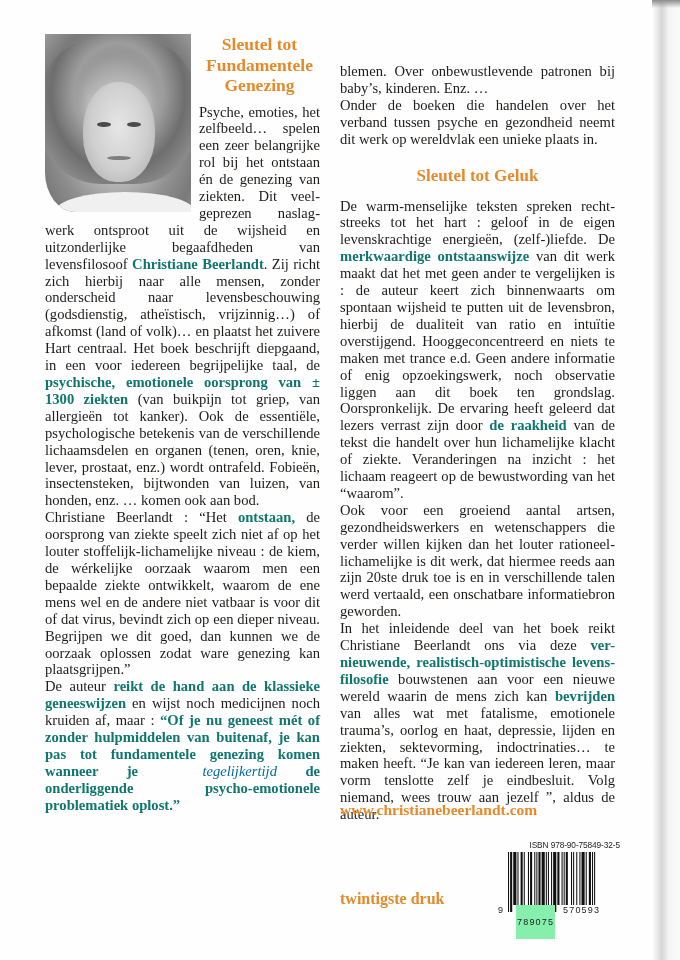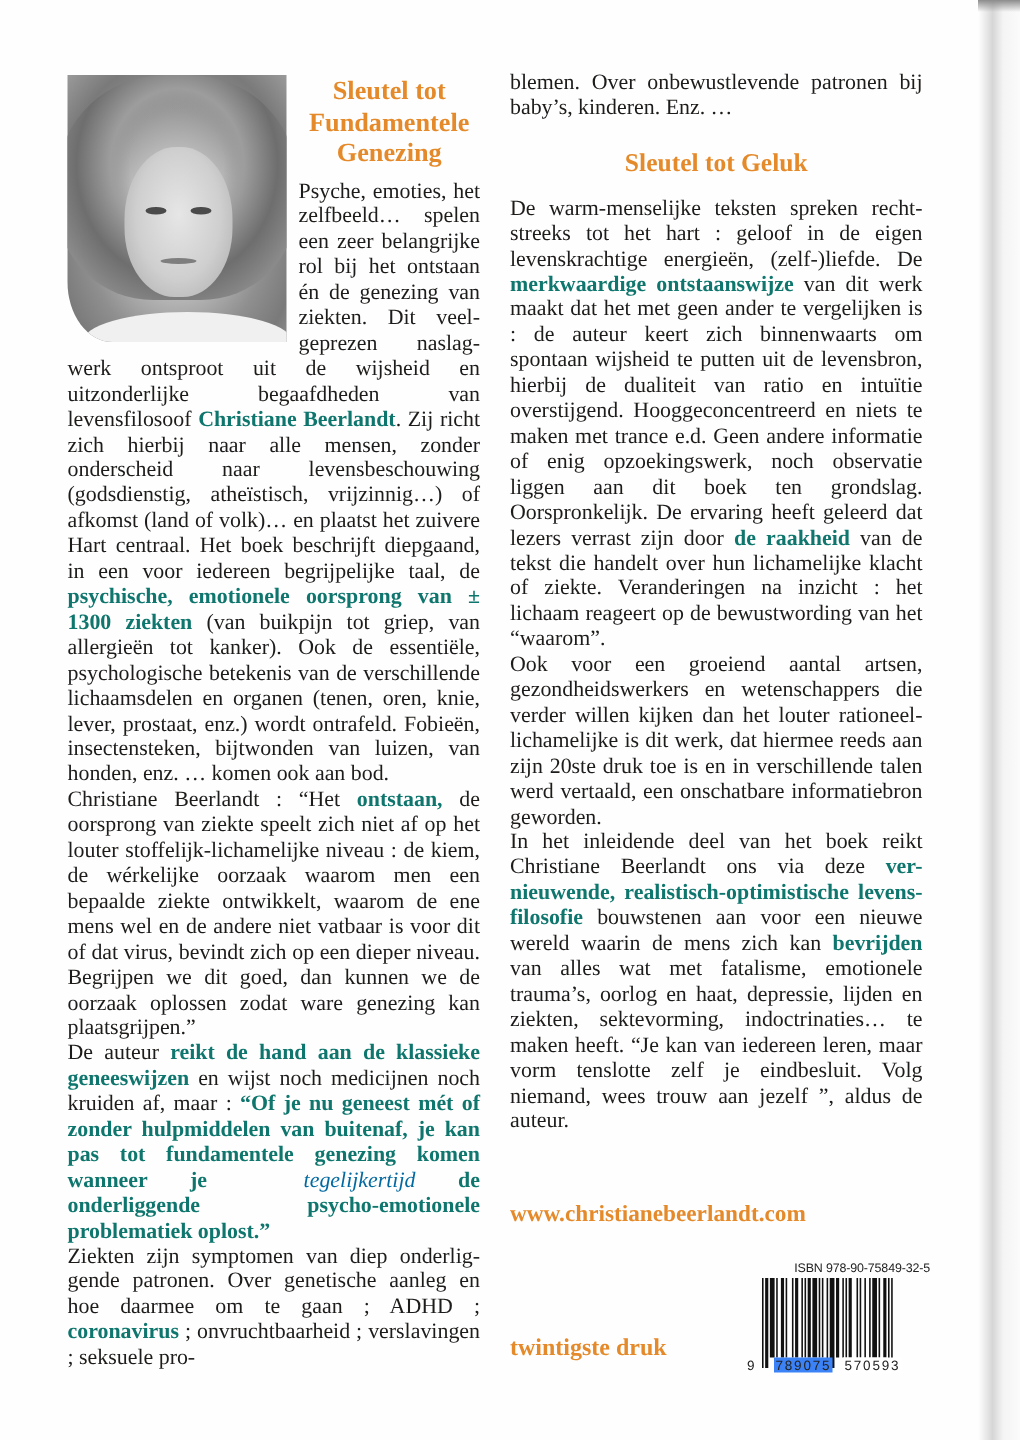--- a/index.html
+++ b/index.html
@@ -11,22 +11,22 @@
   }
   .cover { position: absolute; left: 0; top: 0; width: 680px; height: 960px; background: #fefefe; }
   .spine-shadow {
     position: absolute; top: 0; right: 0; width: 28px; height: 960px;
     background: linear-gradient(to right, #ffffff 0%, #e8e8e8 20%, #d6d6d6 35%, #f4f4f4 60%, #fbfbfb 100%);
   }
   .spine-top { position:absolute; top:0; right:0; width:28px; height:8px;
     background: linear-gradient(to bottom, #8c8c8c, rgba(200,200,200,0)); }
 
   .col { position: absolute; font-size: 14.6px; line-height: 16.9px; text-align: justify; }
-  .left-col { left: 45px; top: 50px; width: 275px; }
-  .right-col { left: 340px; top: 47px; width: 275px; }
+  .left-col { left: 45px; top: 34px; width: 275px; }
+  .right-col { left: 340px; top: 63px; width: 275px; }
 
   .hl { color: #0f766e; font-weight: bold; }
   .hl-italic { color: #0369a1; font-style: italic; font-weight: normal; margin-left: 36px; }
   .heading { color: #e58a2a; font-weight: bold; text-align: center; }
   .heading-1 { font-size: 17.5px; line-height: 20.5px; }
   .heading-2 { font-size: 17px; line-height: 20px; margin: 18px 0 12px 0; }
 
   .photo {
     float: left; width: 146px; height: 178px; margin: 0 8px 2px 0;
     position: relative; overflow: hidden;
@@ -55,21 +55,21 @@
   }
   .edition {
     position: absolute; left: 340px; top: 890px; color: #e58a2a; font-weight: bold; font-size: 16px;
   }
   .isbn-block { position: absolute; left: 494px; top: 840px; width: 126px; }
   .isbn-text { font-family: "Liberation Sans", "DejaVu Sans", sans-serif; font-size: 8.3px; color:#222; text-align:right; letter-spacing: -0.1px; margin-left: 14px; }
   .barcode { position: relative; height: 66px; margin-top: 2px; }
   .barcode svg { position:absolute; left:14px; top:0; }
   .barcode-digits { position: absolute; left: 0; top: 53px; width: 126px; font-family: "Liberation Sans", "DejaVu Sans", sans-serif; font-size: 9px; color:#222; }
   .barcode-digits .lead { position:absolute; left:4px; top:0; }
-  .barcode-digits .g1 { position:absolute; left:22px; top:0; background:#3b82f6; padding:0 1px; letter-spacing: 1.2px; }
+  .barcode-digits .g1 { position:absolute; left:22px; top:0; background:#86efac; padding:12px 1px; letter-spacing: 1.2px; }
   .barcode-digits .g2 { position:absolute; left:68px; top:0; background:#fff; padding:0 1px; letter-spacing: 1.2px; }
 </style>
 </head>
 <body>
 
 <div class="cover">
 
   <div class="col left-col">
     <div class="photo">
       <div class="hair"></div>
@@ -85,25 +85,25 @@
       <div>Fundamentele</div>
       <div style="margin-bottom:8px;">Genezing</div>
     </div>
 
     <p><span>Psyche, emoties, het zelfbeeld… spelen een zeer belangrijke rol bij het ontstaan én de genezing van ziekten. Dit veel-geprezen naslag-werk ontsproot uit de wijsheid en uitzonderlijke begaafdheden van levensfilosoof </span><span class="hl">Christiane Beerlandt</span><span>. Zij richt zich hierbij naar alle mensen, zonder onderscheid naar levensbeschouwing (godsdienstig, atheïstisch, vrijzinnig…) of afkomst (land of volk)… en plaatst het zuivere Hart centraal. Het boek beschrijft diepgaand, in een voor iedereen begrijpelijke taal, de </span><span class="hl">psychische, emotionele oorsprong van ± 1300 ziekten</span><span> (van buikpijn tot griep, van allergieën tot kanker). Ook de essentiële, psychologische betekenis van de verschillende lichaamsdelen en organen (tenen, oren, knie, lever, prostaat, enz.) wordt ontrafeld. Fobieën, insectensteken, bijtwonden van luizen, van honden, enz. … komen ook aan bod.</span></p>
 
     <p><span>Christiane Beerlandt : “Het </span><span class="hl">ontstaan,</span><span> de oorsprong van ziekte speelt zich niet af op het louter stoffelijk-lichamelijke niveau : de kiem, de wérkelijke oorzaak waarom men een bepaalde ziekte ontwikkelt, waarom de ene mens wel en de andere niet vatbaar is voor dit of dat virus, bevindt zich op een dieper niveau. Begrijpen we dit goed, dan kunnen we de oorzaak oplossen zodat ware genezing kan plaatsgrijpen.”</span></p>
 
     <p><span>De auteur </span><span class="hl">reikt de hand aan de klassieke geneeswijzen</span><span> en wijst noch medicijnen noch kruiden af, maar : </span><span class="hl">“Of je nu geneest mét of zonder hulpmiddelen van buitenaf, je kan pas tot fundamentele genezing komen wanneer je </span><span class="hl-italic">tegelijkertijd</span><span class="hl"> de onderliggende psycho-emotionele problematiek oplost.”</span></p>
 
-    <p><span>Ziekten zijn symptomen van diep onderlig-gende patronen. Over genetische aanleg en hoe daarmee om te gaan ; ADHD ; </span><span class="hl">coronavirus</span><span> ; onvruchtbaarheid ; verslavingen ; seksuele pro-</span></p>
   </div>
 
   <div class="col right-col">
     <p>blemen. Over onbewustlevende patronen bij baby’s, kinderen. Enz. …</p>
+    <p>Onder de boeken die handelen over het verband tussen psyche en gezondheid neemt dit werk op wereldvlak een unieke plaats in.</p>
 
     <div class="heading heading-2">Sleutel tot Geluk</div>
 
     <p><span>De warm-menselijke teksten spreken recht-streeks tot het hart : geloof in de eigen levenskrachtige energieën, (zelf-)liefde. De </span><span class="hl">merkwaardige ontstaanswijze</span><span> van dit werk maakt dat het met geen ander te vergelijken is : de auteur keert zich binnenwaarts om spontaan wijsheid te putten uit de levensbron, hierbij de dualiteit van ratio en intuïtie overstijgend. Hooggeconcentreerd en niets te maken met trance e.d. Geen andere informatie of enig opzoekingswerk, noch observatie liggen aan dit boek ten grondslag. Oorspronkelijk. De ervaring heeft geleerd dat lezers verrast zijn door </span><span class="hl">de raakheid</span><span> van de tekst die handelt over hun lichamelijke klacht of ziekte. Veranderingen na inzicht : het lichaam reageert op de bewustwording van het “waarom”.</span></p>
 
     <p>Ook voor een groeiend aantal artsen, gezondheidswerkers en wetenschappers die verder willen kijken dan het louter rationeel-lichamelijke is dit werk, dat hiermee reeds aan zijn 20ste druk toe is en in verschillende talen werd vertaald, een onschatbare informatiebron geworden.</p>
 
     <p><span>In het inleidende deel van het boek reikt Christiane Beerlandt ons via deze </span><span class="hl">ver-nieuwende, realistisch-optimistische levens-filosofie</span><span> bouwstenen aan voor een nieuwe wereld waarin de mens zich kan </span><span class="hl">bevrijden</span><span> van alles wat met fatalisme, emotionele trauma’s, oorlog en haat, depressie, lijden en ziekten, sektevorming, indoctrinaties… te maken heeft. “Je kan van iedereen leren, maar vorm tenslotte zelf je eindbesluit. Volg niemand, wees trouw aan jezelf ”, aldus de auteur.</span></p>
   </div>
 

